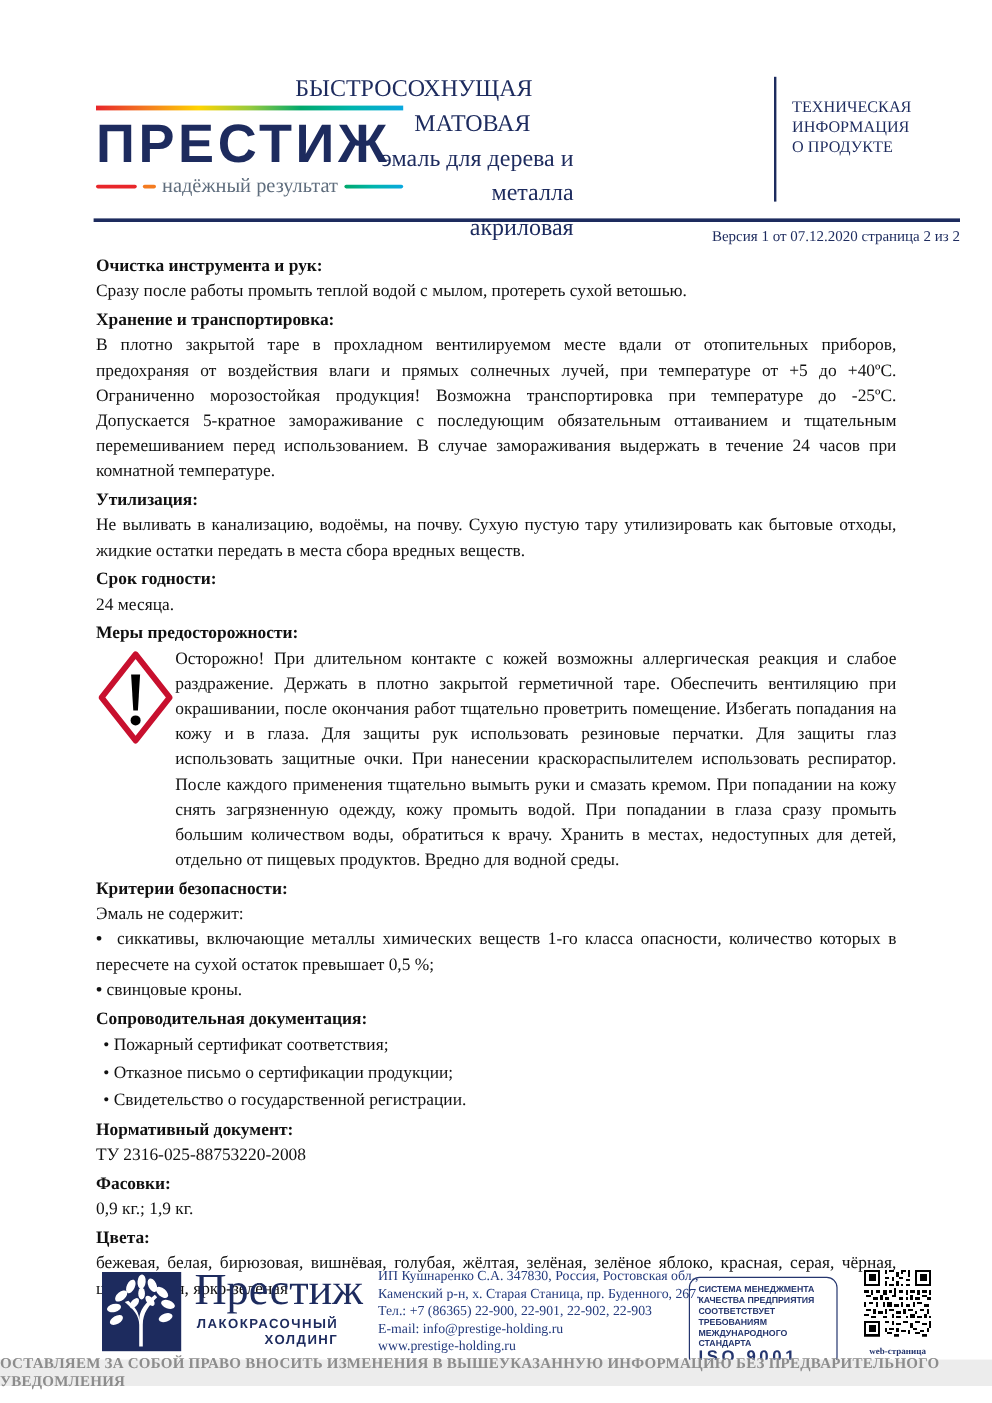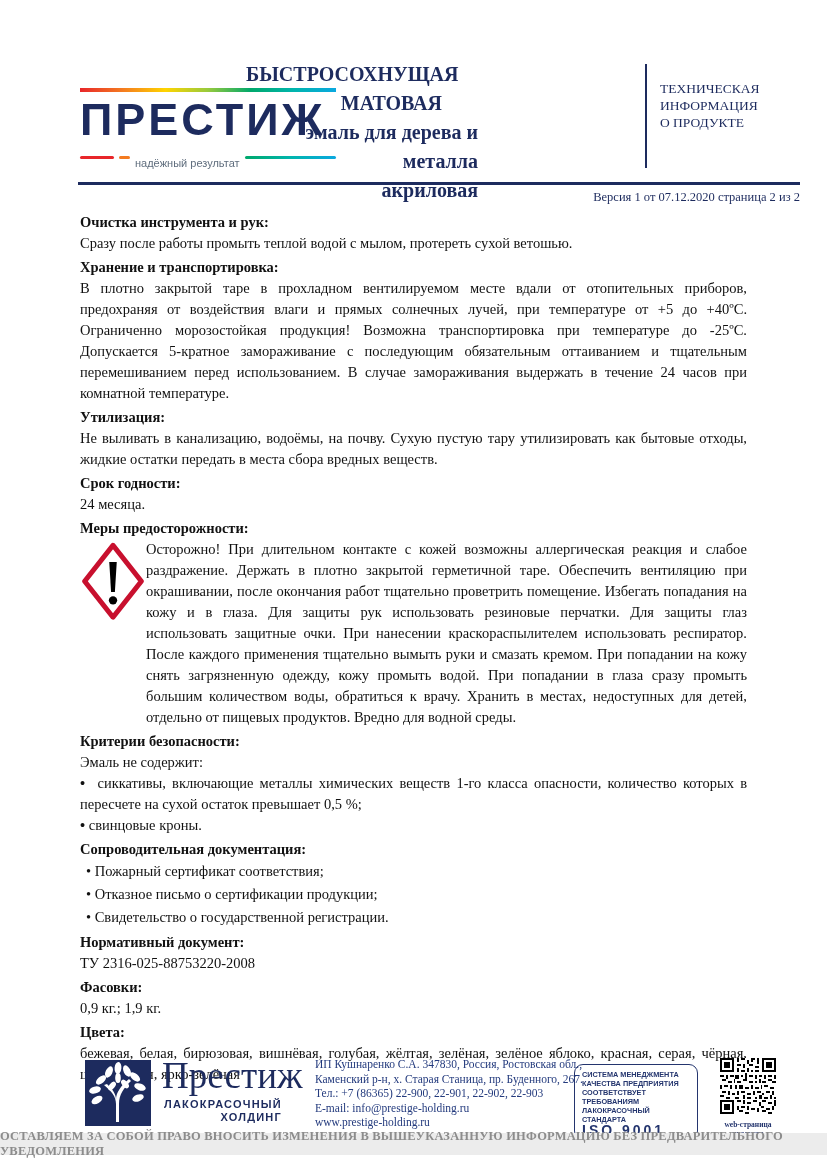--- a/index.html
+++ b/index.html
@@ -15,23 +15,23 @@
   .logo{position:absolute;left:80px;top:88px;width:256px;}
   .rainbow{height:4px;width:100%;margin-bottom:5px;
     background:linear-gradient(to right,#e8262a,#f47b20,#ffd400,#97ca3d,#00a86b,#00b5ad,#0aa8e0);}
   .logo-word{font-family:"Liberation Sans",sans-serif;font-weight:800;font-size:45px;
     line-height:46px;letter-spacing:3px;color:var(--navy);}
   .tagline-row{display:flex;align-items:center;gap:5px;margin-top:2px;}
   .dash{height:3px;border-radius:2px;}
   .dash.red{width:34px;background:#e8262a;}
   .dash.orange{width:11px;background:#f47b20;}
   .dash.teal{flex:1;background:linear-gradient(to right,#00a86b,#00b5ad,#0aa8e0);}
-  .tagline{font-family:Liberation Sans, sans-serif;font-size:11px;color:#5f6d7d;white-space:nowrap;margin-top:12px;}
+  .tagline{font-family:Liberation Serif, serif;font-size:17px;color:#5f6d7d;white-space:nowrap;}
   .title-block{position:absolute;left:246px;top:60px;width:232px;text-align:right;
-    color:var(--navy);font-weight:bold;font-size:20px;line-height:29px;}
+    color:var(--navy);font-weight:normal;font-size:20px;line-height:29px;}
   .title-block .pad{padding-right:36px;}
   .vline{position:absolute;left:645px;top:64px;width:2px;height:104px;background:var(--navy);}
   .doc-type{position:absolute;left:660px;top:80px;color:var(--navy);font-weight:normal;
     font-size:13.5px;line-height:17px;}
   .header-rule{position:absolute;left:78px;top:182px;width:722px;height:3px;background:var(--navy);}
   .version{position:absolute;right:27px;top:190px;color:var(--navy);font-size:12.5px;}
   
   main{margin:28px 80px 0 80px;font-size:14.5px;line-height:21px;}
   h3.sec{font-size:14.5px;line-height:21px;margin-top:3px;font-weight:bold;}
   p.body{text-align:justify;}
@@ -173,21 +173,21 @@
       <div>Каменский р-н, х. Старая Станица, пр. Буденного, 267.</div>
       <div>Тел.: +7 (86365) 22-900, 22-901, 22-902, 22-903</div>
       <div>E-mail: info@prestige-holding.ru</div>
       <div>www.prestige-holding.ru</div>
     </div>
 
     <div class="iso">
       <div>СИСТЕМА МЕНЕДЖМЕНТА</div>
       <div>КАЧЕСТВА ПРЕДПРИЯТИЯ</div>
       <div>СООТВЕТСТВУЕТ ТРЕБОВАНИЯМ</div>
-      <div>ЛАКОКРАСОЧНЫЙ СТАНДАРТА</div>
+      <div>МЕЖДУНАРОДНОГО СТАНДАРТА</div>
       <div class="std">ISO 9001</div>
     </div>
 
     <div class="qr-wrap">
       <svg width="56" height="56" viewBox="0 0 29 29" shape-rendering="crispEdges">
         <rect width="29" height="29" fill="#fff"></rect>
         <g fill="#000">
           <rect x="0" y="0" width="7" height="7"></rect>
             <rect x="1" y="1" width="5" height="5" fill="#fff"></rect>
             <rect x="2" y="2" width="3" height="3"></rect>

